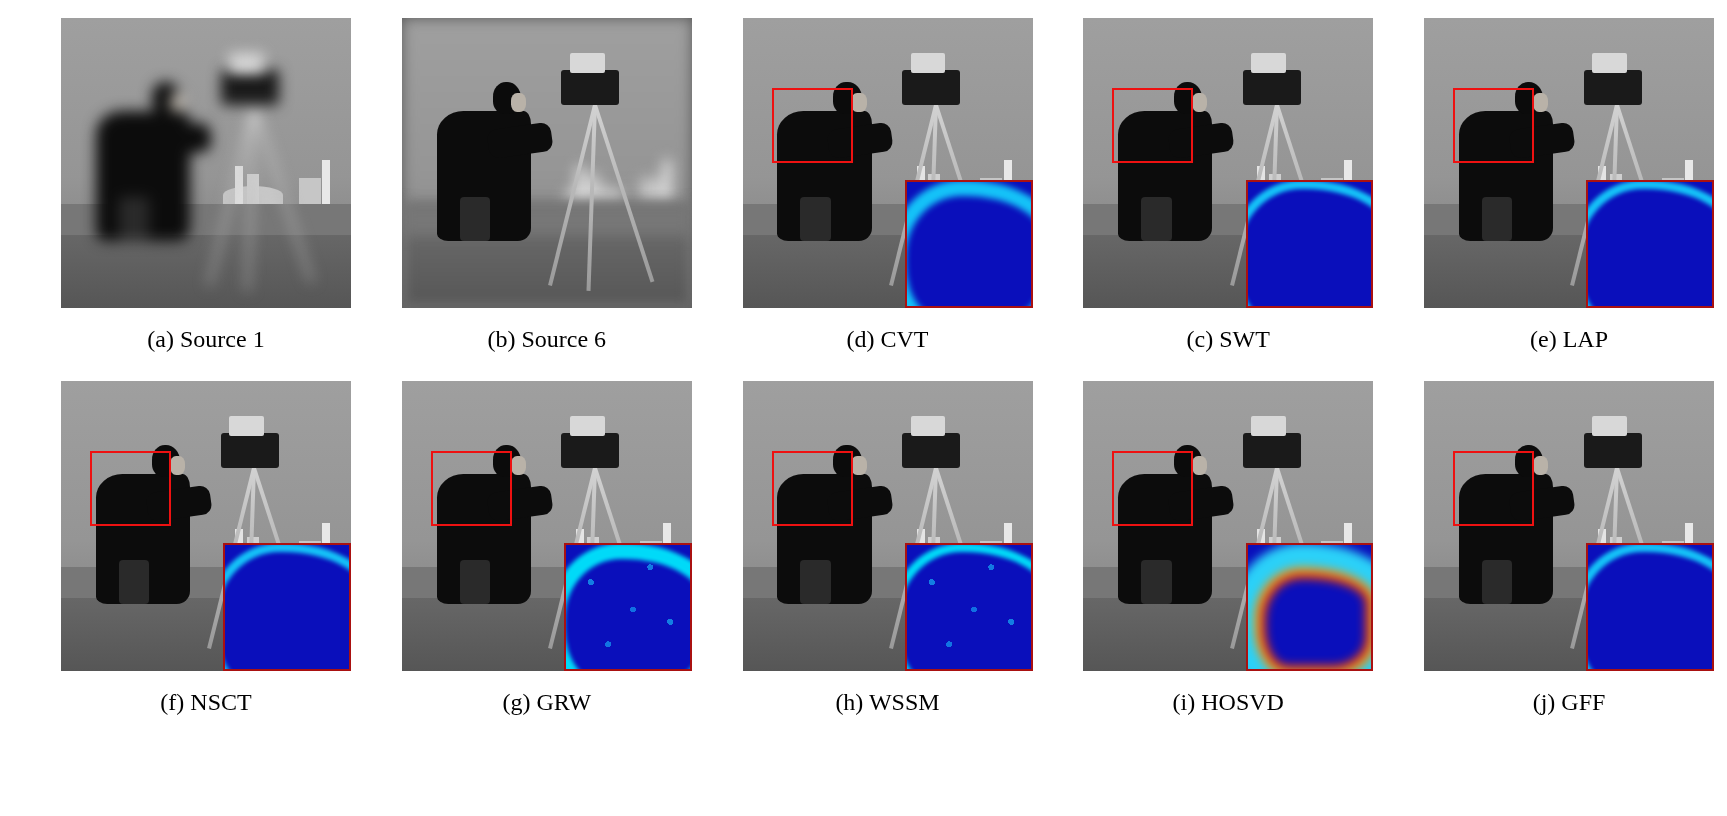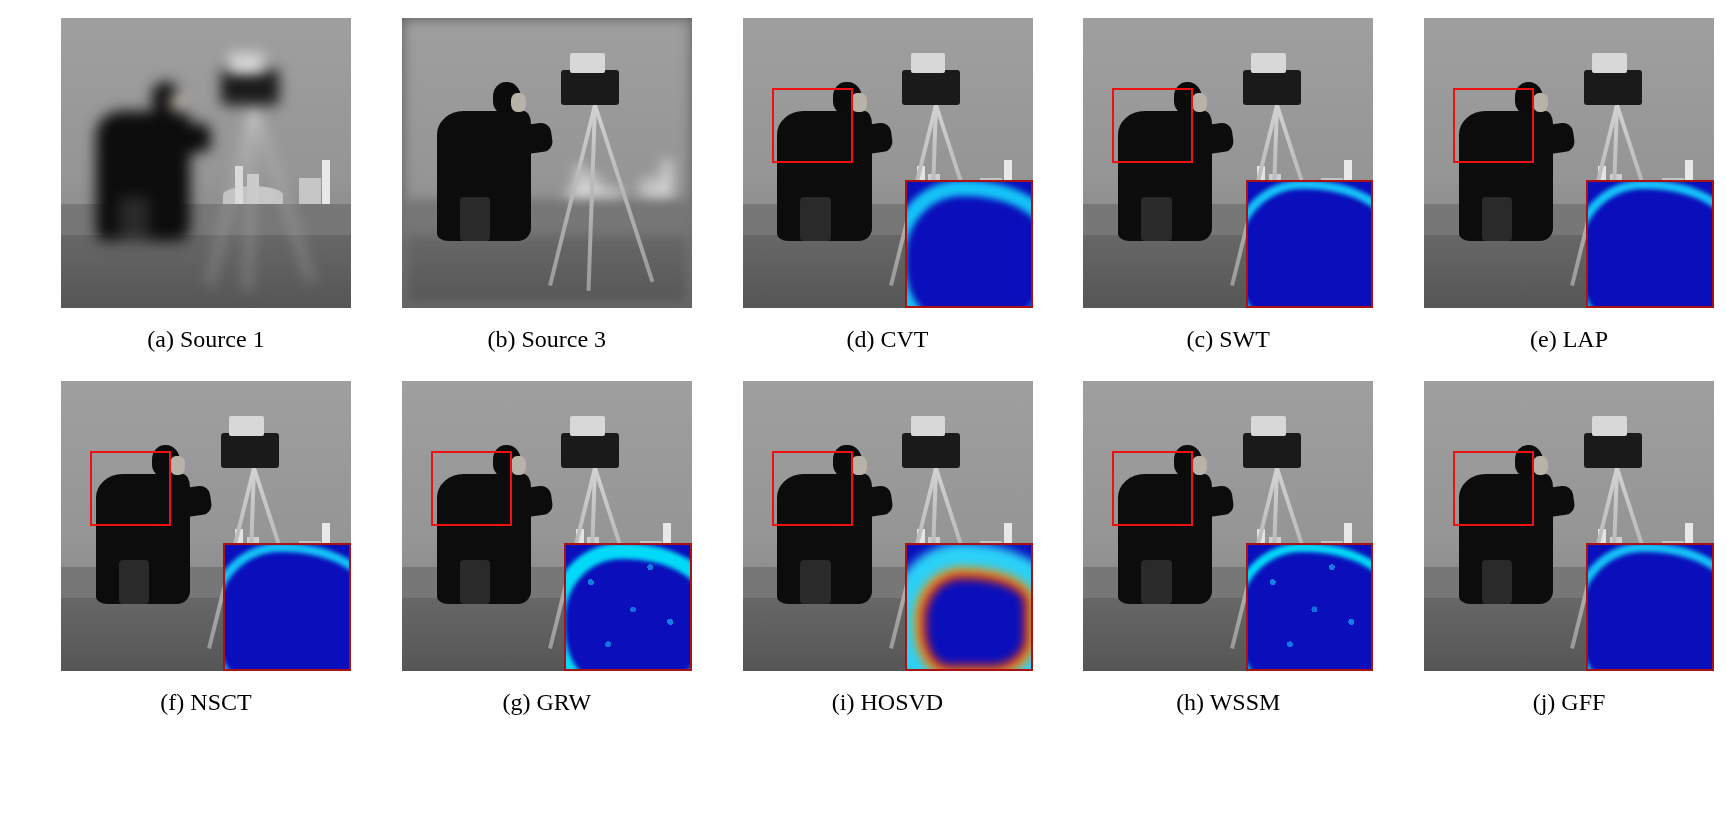--- a/index.html
+++ b/index.html
@@ -111,21 +111,21 @@
             <div class="camtop"></div>
           <div class="body">
               <div class="coat"></div>
               <div class="arm"></div>
               <div class="legs"></div>
               <div class="head"></div>
               <div class="face"></div>
             </div>
         </div>
       </div>
-      <div class="caption">(b) Source 3</div>
+      <div class="caption">(b) Source 6</div>
     </div>
 
     <div class="subfig">
       <div class="panel">
         <div class="scene">
           <div class="sky"></div>
             <div class="skyline">
               <div class="dome"></div>
               <div class="bldg tw1"></div>
               <div class="bldg tw2"></div>
@@ -329,56 +329,20 @@
           <div class="body">
               <div class="coat"></div>
               <div class="arm"></div>
               <div class="legs"></div>
               <div class="head"></div>
               <div class="face"></div>
             </div>
         </div>
         <div class="roi"></div>
         <div class="inset">
-            <div class="edge edgeWide edgeHot"></div>
-          </div>
-      </div>
-      <div class="caption">(i) HOSVD</div>
-    </div>
-
-    <div class="subfig">
-      <div class="panel">
-        <div class="scene">
-          <div class="sky"></div>
-            <div class="skyline">
-              <div class="dome"></div>
-              <div class="bldg tw1"></div>
-              <div class="bldg tw2"></div>
-              <div class="bldg tw3"></div>
-              <div class="bldg tw4"></div>
-            </div>
-          <div class="ground"></div>
-            <div class="grass"></div>
-          <div class="tripod">
-              <div class="leg lA"></div>
-              <div class="leg lB"></div>
-              <div class="leg lC"></div>
-            </div>
-          <div class="camera"></div>
-            <div class="camtop"></div>
-          <div class="body">
-              <div class="coat"></div>
-              <div class="arm"></div>
-              <div class="legs"></div>
-              <div class="head"></div>
-              <div class="face"></div>
-            </div>
-        </div>
-        <div class="roi"></div>
-        <div class="inset">
             <div class="edge edgeThin edgeNoisy"></div>
             <div class="noise"></div>
           </div>
       </div>
       <div class="caption">(h) WSSM</div>
     </div>
 
     <div class="subfig">
       <div class="panel">
         <div class="scene">
@@ -402,20 +366,56 @@
           <div class="body">
               <div class="coat"></div>
               <div class="arm"></div>
               <div class="legs"></div>
               <div class="head"></div>
               <div class="face"></div>
             </div>
         </div>
         <div class="roi"></div>
         <div class="inset">
+            <div class="edge edgeWide edgeHot"></div>
+          </div>
+      </div>
+      <div class="caption">(i) HOSVD</div>
+    </div>
+
+    <div class="subfig">
+      <div class="panel">
+        <div class="scene">
+          <div class="sky"></div>
+            <div class="skyline">
+              <div class="dome"></div>
+              <div class="bldg tw1"></div>
+              <div class="bldg tw2"></div>
+              <div class="bldg tw3"></div>
+              <div class="bldg tw4"></div>
+            </div>
+          <div class="ground"></div>
+            <div class="grass"></div>
+          <div class="tripod">
+              <div class="leg lA"></div>
+              <div class="leg lB"></div>
+              <div class="leg lC"></div>
+            </div>
+          <div class="camera"></div>
+            <div class="camtop"></div>
+          <div class="body">
+              <div class="coat"></div>
+              <div class="arm"></div>
+              <div class="legs"></div>
+              <div class="head"></div>
+              <div class="face"></div>
+            </div>
+        </div>
+        <div class="roi"></div>
+        <div class="inset">
             <div class="edge edgeThin"></div>
           </div>
       </div>
       <div class="caption">(j) GFF</div>
     </div>
 
   </div>
 </div>
 
 </body></html>

